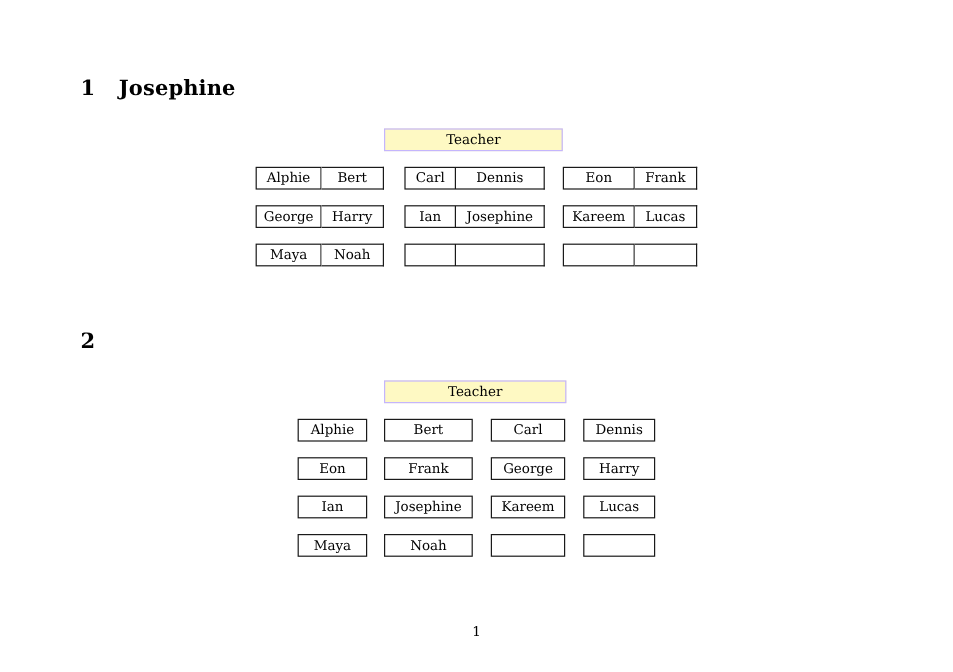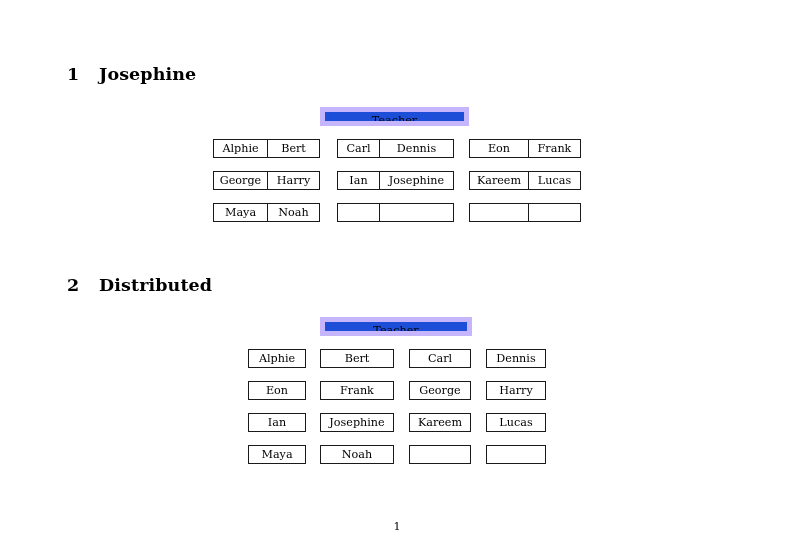--- a/index.html
+++ b/index.html
@@ -44,22 +44,22 @@
     display: inline-block;
   }
 
   #heading-classical   { left: 67px;  top: 64px; }
   #heading-distributed { left: 67px;  top: 275px; }
 
   
   .box {
     position: absolute;
     box-sizing: border-box;
-    border: 5px solid #c4b5fd;
-    background: #1d4ed8;
+    border: 1px solid #c4b5fd;
+    background: #fef9c3;
     height: 19px;
     line-height: 17px;
     font-size: 11.2px;
     text-align: center;
     white-space: nowrap;
     overflow: hidden;
   }
 
   
   .grid {
@@ -178,21 +178,20 @@
       <div class="cell" style="width:52px;">Lucas</div>
     </div>
     <div class="grid-row" style="left:469px; top:203px;">
       <div class="cell" style="width:60px;"></div>
       <div class="cell" style="width:52px;"></div>
     </div>
   </div>
 
   <div class="section-heading" id="heading-distributed">
     <span class="sec-num">2</span>
-    <span class="sec-title">Distributed</span>
   </div>
 
   <div class="box" id="distributed-teacher" style="left:320px; top:317px; width:152px;">Teacher</div>
 
   <div class="sbox" style="left:248px; top:349px; width:58px;">Alphie</div>
   <div class="sbox" style="left:320px; top:349px; width:74px;">Bert</div>
   <div class="sbox" style="left:409px; top:349px; width:62px;">Carl</div>
   <div class="sbox" style="left:486px; top:349px; width:60px;">Dennis</div>
 
   <div class="sbox" style="left:248px; top:381px; width:58px;">Eon</div>

